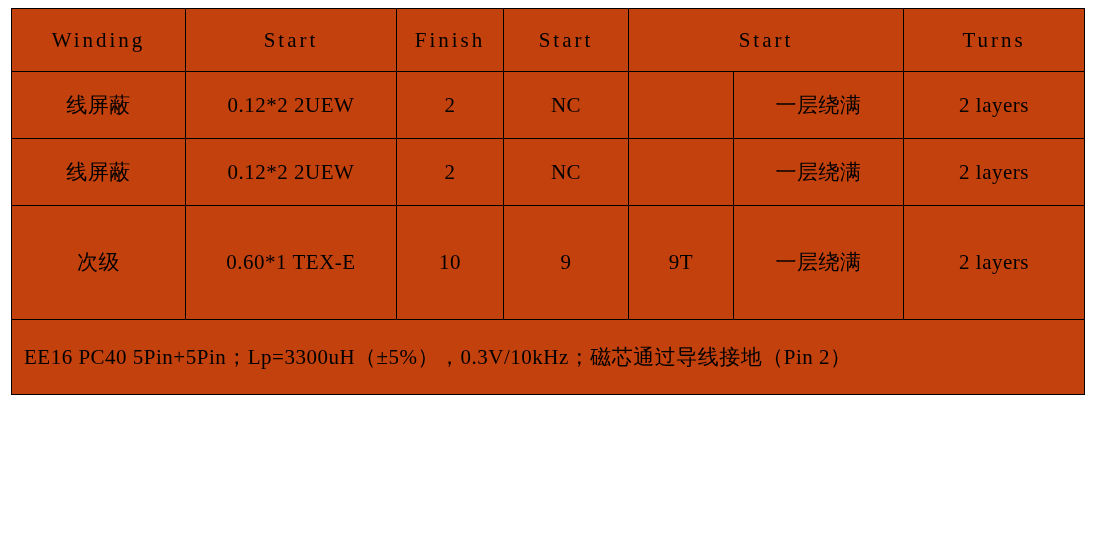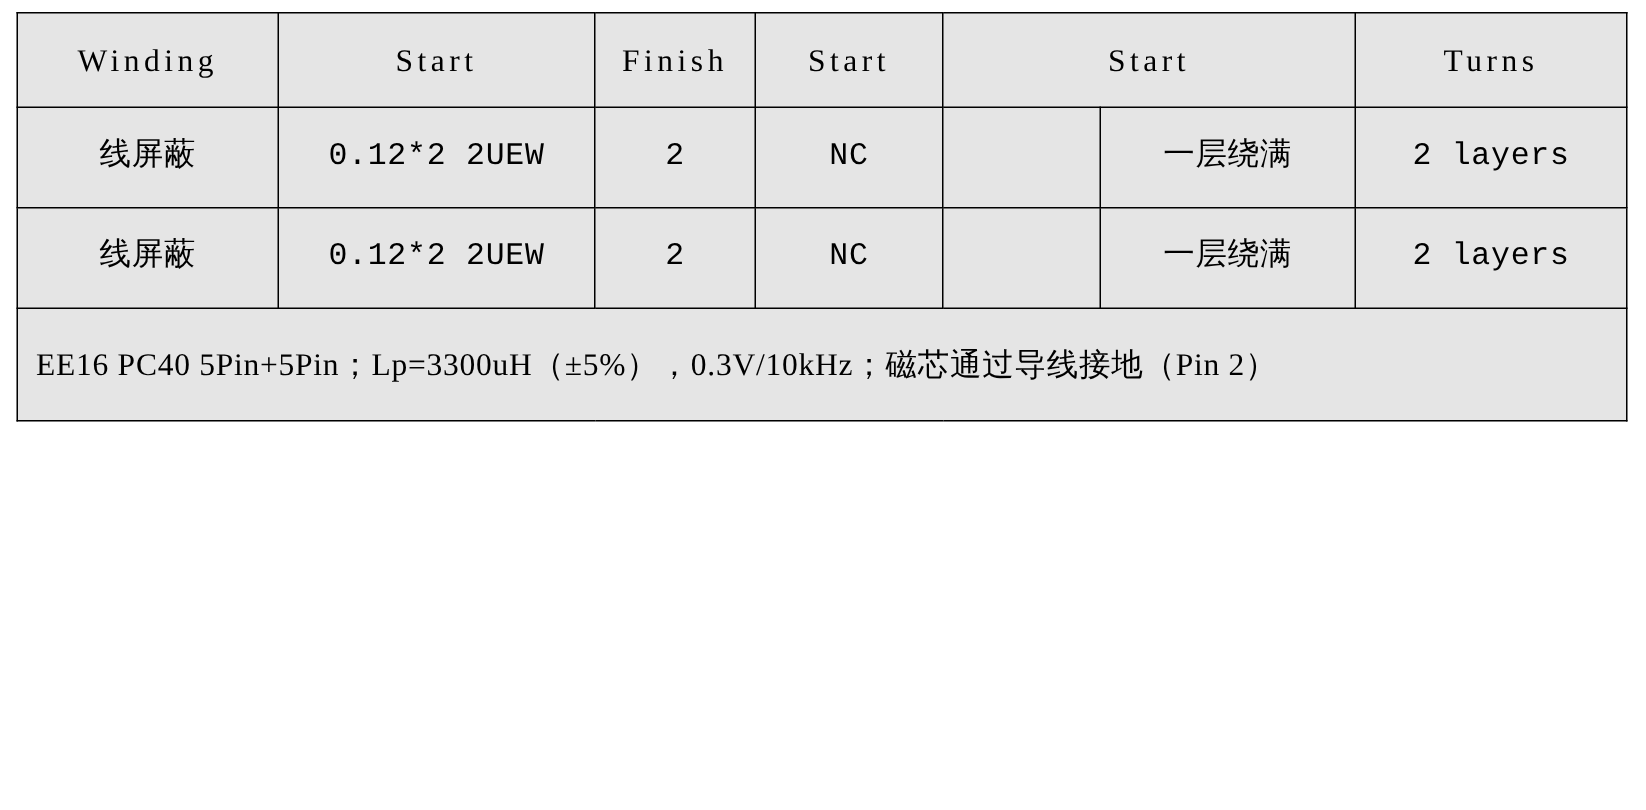--- a/index.html
+++ b/index.html
@@ -22,21 +22,21 @@
     box-sizing: border-box;
   }
 
   table.winding-table {
     position: absolute;
     left: 11px;
     top: 8px;
     width: 1073px;
     border-collapse: collapse;
     table-layout: fixed;
-    background: #e5e5e5;
+    background: #c2410c;
     padding-left: 43px;
   }
 
   table.winding-table td,
   table.winding-table th {
     border: 1px solid #000000;
     text-align: center;
     vertical-align: middle;
     font-weight: normal;
     color: #000000;
@@ -52,21 +52,21 @@
   col.c-winding { width: 174px; }
   col.c-wire    { width: 211px; }
   col.c-start   { width: 107px; }
   col.c-finish  { width: 125px; }
   col.c-turns-n { width: 105px; }
   col.c-turns-d { width: 170px; }
   col.c-tape    { width: 181px; }
 
   
   tr.row-head      td { height: 58px; }
-  tr.row-body      td { height: 62px; font-family: Liberation Mono, monospace; }
+  tr.row-body      td { height: 62px; }
   tr.row-body-tall td { height: 109px; }
   tr.row-note      td { height: 70px; }
 
   
   tr.row-head td { letter-spacing: 3px; }
 
   
   .cjk {
     font-family: "DejaVu Sans", "Liberation Sans", sans-serif;
     font-size: 21px;
@@ -129,20 +129,29 @@
       <tr class="row-body">
         <td class="cjk">线屏蔽</td>
         <td>0.12*2  2UEW</td>
         <td>2</td>
         <td>NC</td>
         <td class="empty-cell"></td>
         <td class="cjk">一层绕满</td>
         <td>2 layers</td>
       </tr>
 
+      <tr class="row-body-tall">
+        <td class="cjk">次级</td>
+        <td>0.60*1  TEX-E</td>
+        <td>10</td>
+        <td>9</td>
+        <td>9T</td>
+        <td class="cjk">一层绕满</td>
+        <td>2 layers</td>
+      </tr>
 
 
       <tr class="row-note">
         <td class="note-cell" colspan="7">
           <span class="note-text">EE16 PC40 5Pin+5Pin；Lp=3300uH（±5%），0.3V/10kHz；磁芯通过导线接地（Pin 2）</span>
         </td>
       </tr>
     </tbody>
   </table>
 

